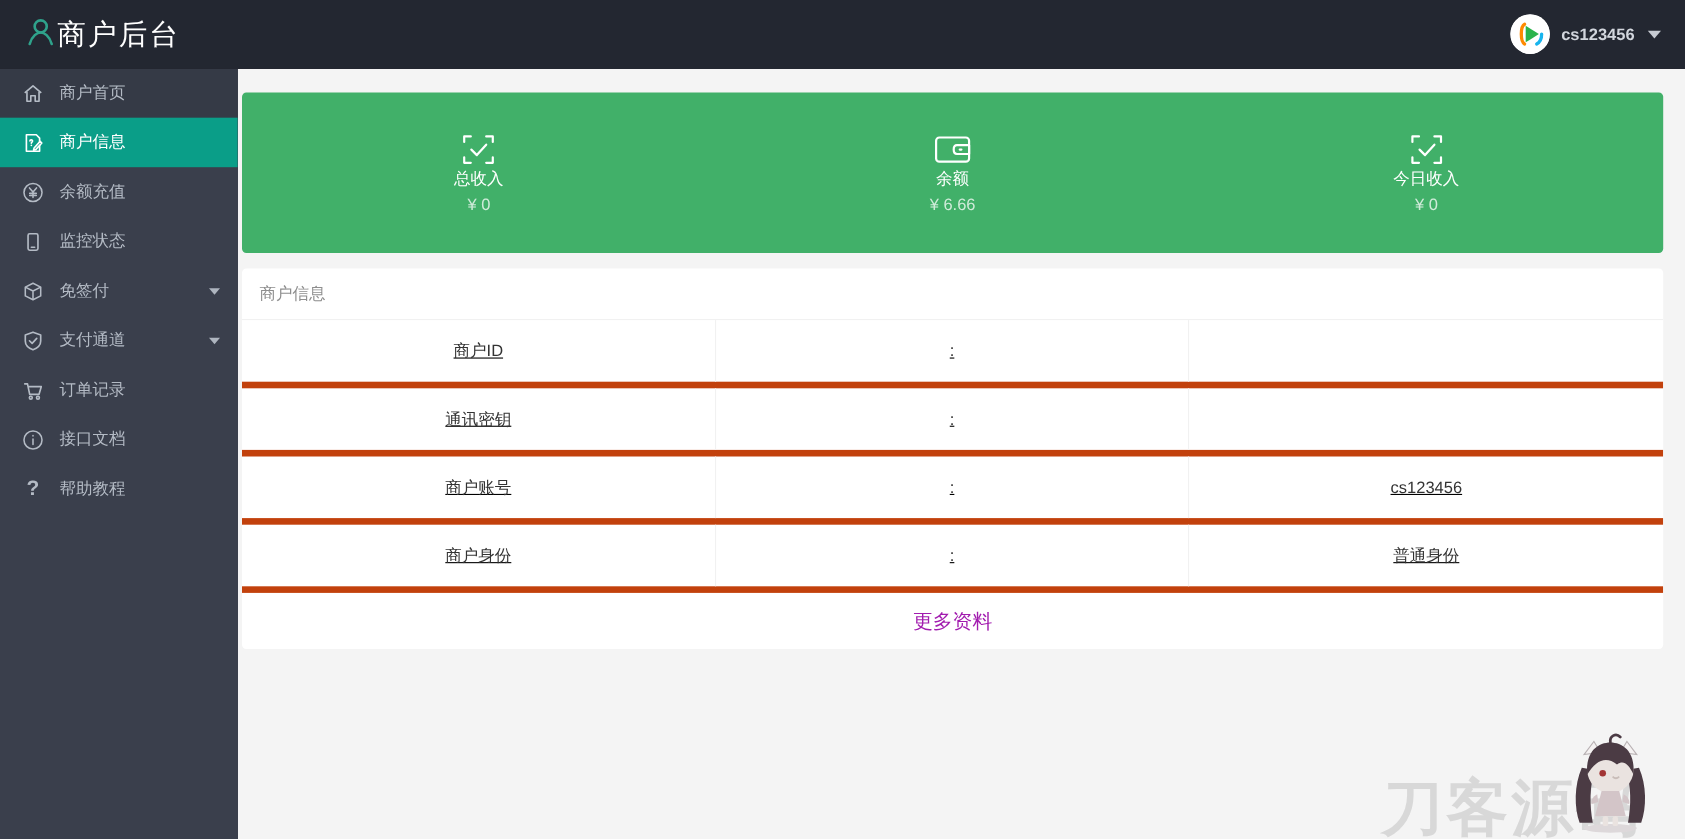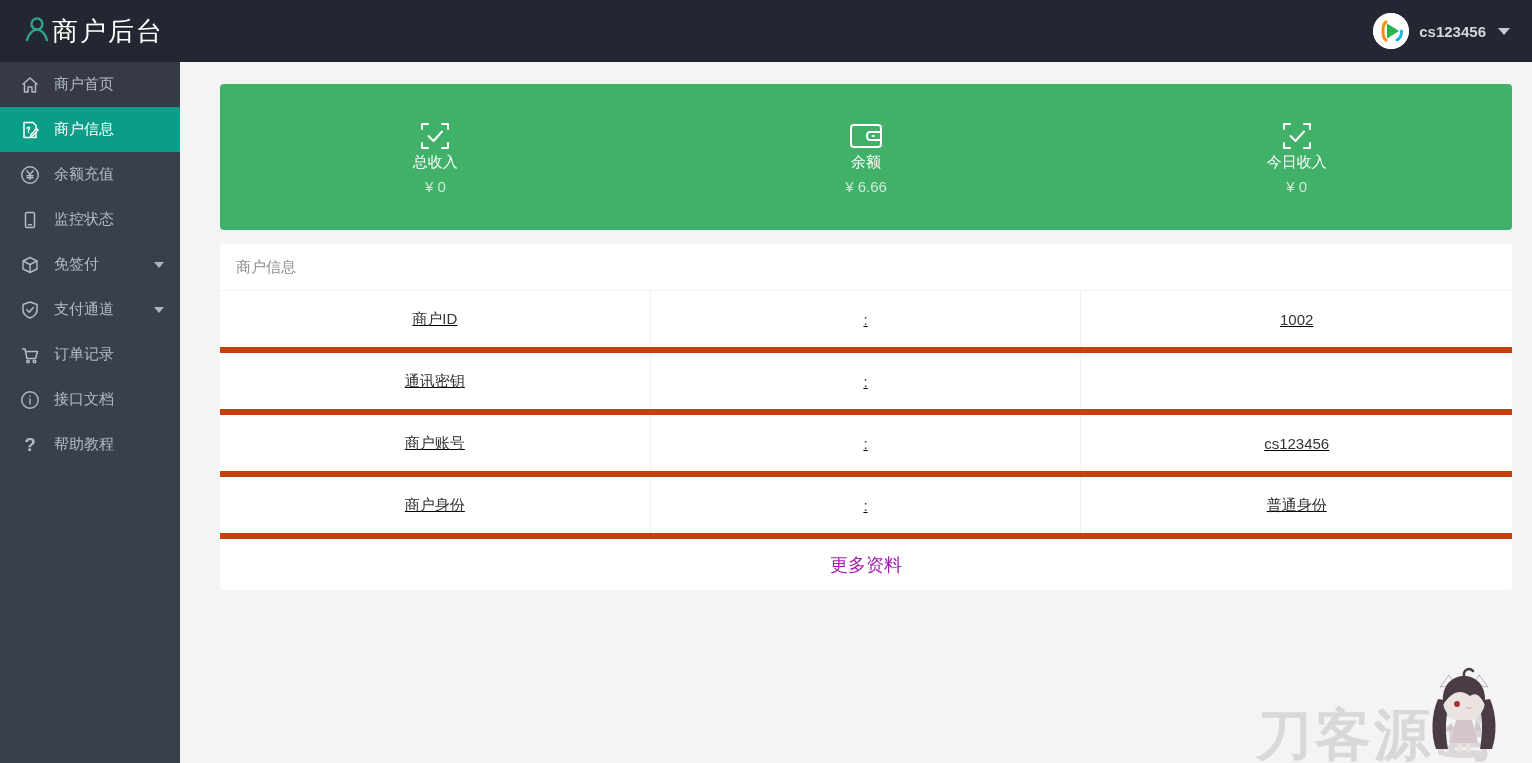--- a/index.html
+++ b/index.html
@@ -11,21 +11,21 @@
   .brand { display:flex; align-items:center; }
   .brand-title { color:#ffffff; font-size:26px; font-weight:500; letter-spacing:2px; }
   .user { display:flex; align-items:center; gap:10px; cursor:pointer; }
   .avatar { width:36px; height:36px; border-radius:50%; background:#ffffff; overflow:hidden;
             display:flex; align-items:center; justify-content:center; }
   .username { color:#d2d6dd; font-size:15px; font-weight:bold; }
   .caret-down { width:0; height:0; border-left:6px solid transparent; border-right:6px solid transparent;
                 border-top:7px solid #c6cad2; margin-left:2px; }
 
   
-  .sidebar { position:fixed; top:62px; left:0; bottom:0; width:180px; background:#3a3f4c; z-index:20; }
+  .sidebar { position:fixed; top:62px; left:0; bottom:0; width:216px; background:#3a3f4c; z-index:20; }
   .side-item { height:45px; display:flex; align-items:center; padding:0 16px 0 20px; gap:14px;
                color:#b4bbc5; font-size:15px; cursor:pointer; position:relative; }
   .side-item.first { background:#353a46; }
   .side-item.active { background:#0a9e88; color:#ffffff; }
   .side-item .ico { width:20px; height:20px; display:flex; align-items:center; justify-content:center; flex:0 0 20px; }
   .side-item svg { display:block; }
   .side-caret { position:absolute; right:16px; width:0; height:0;
                 border-left:5px solid transparent; border-right:5px solid transparent;
                 border-top:6px solid #aeb5bf; }
   .q-glyph { font-size:19px; font-weight:bold; color:#b4bbc5; line-height:1; }
@@ -225,21 +225,20 @@
     </div>
 
   </div>
 
   <div class="card">
     <div class="card-header">商户信息</div>
 
     <div class="trow">
       <div class="tcell c1">商户ID</div>
       <div class="tcell c2">:</div>
-      <div class="tcell">1002</div>
     </div>
 
     <div class="trow">
       <div class="tcell c1">通讯密钥</div>
       <div class="tcell c2">:</div>
     </div>
 
     <div class="trow">
       <div class="tcell c1">商户账号</div>
       <div class="tcell c2">:</div>

